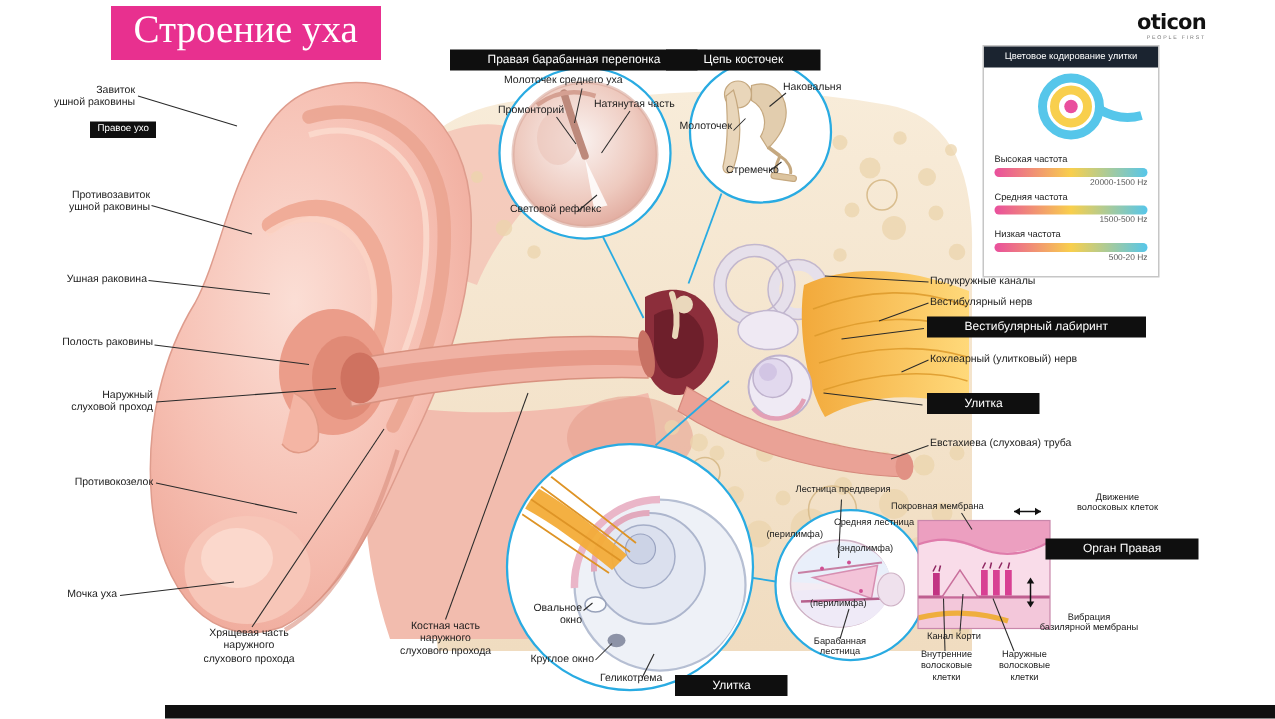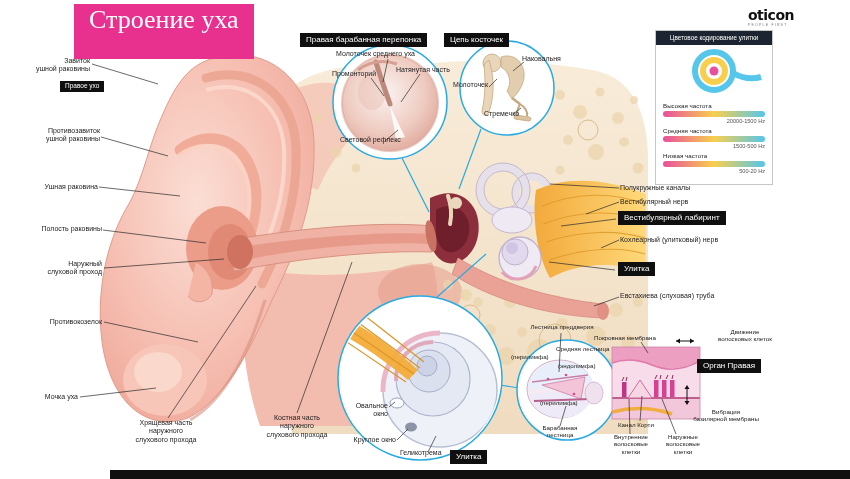--- a/index.html
+++ b/index.html
@@ -2,32 +2,32 @@
 <html><head>
 <meta charset="utf-8">
 <style>
   *{margin:0;padding:0;box-sizing:border-box}
   html,body{width:850px;height:479px;background:#fff;overflow:hidden;
     font-family:"Liberation Sans",sans-serif}
   .stage{position:absolute;left:0;top:0;width:850px;height:479px}
   svg.art{position:absolute;left:0;top:0;z-index:1}
   .title{position:absolute;left:74px;top:4px;background:#e8308f;color:#fff;
     font-family:"Liberation Serif",serif;font-size:26px;line-height:1.1;
-    padding:2px 15px 24px;z-index:5}
-  .brand{position:absolute;left:748px;top:7px;width:56px;text-align:left;z-index:5}
+    padding:2px 15px 5px;z-index:5}
+  .brand{position:absolute;left:748px;top:7px;width:56px;text-align:right;z-index:5}
   .brand-name{font-size:14px;font-weight:bold;letter-spacing:-0.5px;color:#111;
     font-family:"DejaVu Sans",sans-serif}
   .brand-tag{font-size:3.5px;letter-spacing:1.2px;color:#777}
   .lbl{position:absolute;font-size:7px;line-height:1.18;color:#1c1c1c;
     white-space:pre-line;z-index:4}
   .lbl.r{text-align:right}
   .lbl.c{text-align:center}
   .lbl.sm{font-size:6.2px}
   .badge{position:absolute;background:#0f0f0f;color:#fff;font-size:8px;
-    line-height:1;padding:3px 6px;white-space:nowrap;z-index:5}
+    line-height:1;padding:3px 25px;white-space:nowrap;z-index:5}
   .badge.small{font-size:6.5px;padding:2px 5px}
   .cbox{position:absolute;left:655px;top:30px;width:118px;height:155px;
     background:#fff;border:1px solid #c6c6c6;z-index:4}
   .cbox-title{background:#1b2430;color:#fff;font-size:6.3px;line-height:1;
     padding:4px 0;text-align:center}
   .crow{padding:0 7px}
   .clabel{font-size:6.2px;color:#222;margin:3px 0 2px}
   .cbar{height:6px;border-radius:3px;
     background:linear-gradient(90deg,#e94f9d 0%,#f8cf4d 50%,#56c6ea 100%)}
   .crange{font-size:5.6px;color:#555;text-align:right;margin-top:1px}

